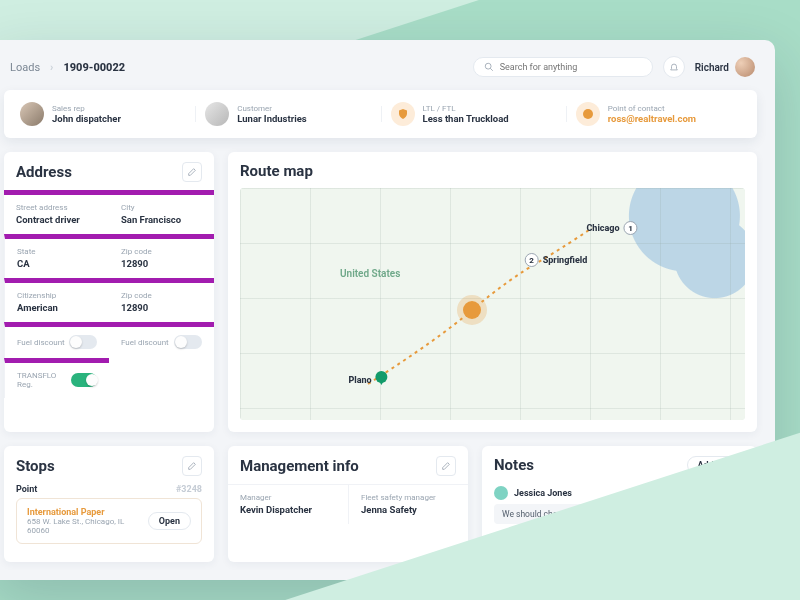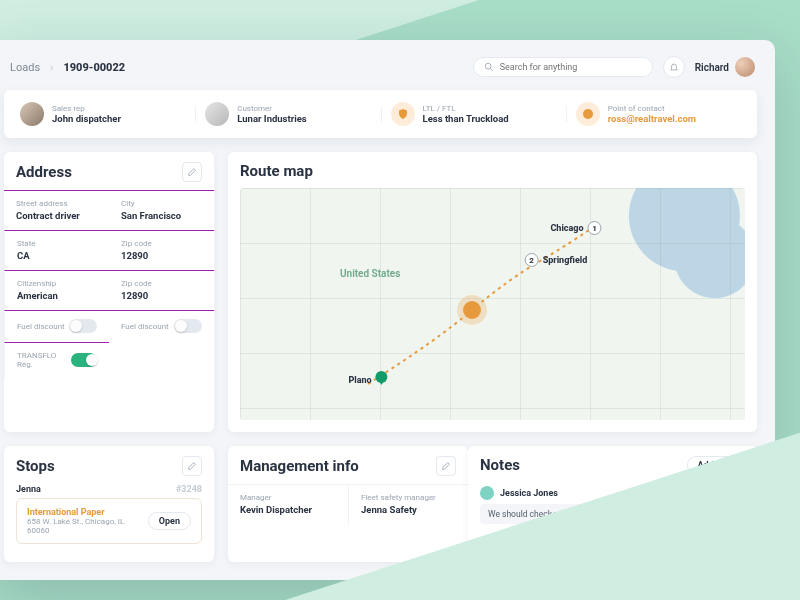--- a/index.html
+++ b/index.html
@@ -69,21 +69,21 @@
   .body{display:grid;grid-template-columns:210px 1fr;gap:14px;margin-left:14px}
   .card{background:#fff;border-radius:6px;box-shadow:0 2px 8px rgba(30,50,80,.06)}
   .card h3{font-size:15px;font-weight:700;color:#2a3342}
   .card .head{display:flex;justify-content:space-between;align-items:center;padding:10px 12px 8px}
   .iconbtn{width:20px;height:20px;border:1px solid #e4e9ef;border-radius:4px;display:flex;align-items:center;justify-content:center;color:#9aa5b1;background:#fff}
   .pillbtn{border:1px solid #e4e9ef;background:#fff;border-radius:12px;padding:3px 10px;font-size:9px;font-weight:700;color:#2a3342}
 
   
   .agrid{display:grid;grid-template-columns:1fr 1fr}
   .cell{padding:8px 12px 9px}
-  .cell{border-top:1px solid #a21caf}
+  .cell{border-top:5px solid #a21caf}
   .cell.right{border-left:1px solid #f0f2f6}
   .cell .k{font-size:8px;color:#9aa5b1;margin-bottom:2px}
   .cell .v{font-size:9.5px;color:#2a3342;font-weight:700}
   .toggle{width:28px;height:14px;border-radius:8px;background:#e4e9ef;position:relative;display:inline-block;vertical-align:middle}
   .toggle::after{content:"";position:absolute;width:12px;height:12px;border-radius:50%;background:#fdfdfd;top:1px;left:1px;box-shadow:0 1px 2px rgba(0,0,0,.2)}
   .toggle.on{background:#2ab37d}
   .toggle.on::after{left:15px}
 
   
   .map{height:232px;margin:0 12px 12px;border-radius:4px;position:relative;overflow:hidden;background:#e3efe6}
@@ -100,21 +100,21 @@
   .uslabel{position:absolute;left:100px;top:80px;color:#6fa889;font-size:10px;font-weight:600}
   .waypt{position:absolute;display:flex;align-items:center;gap:4px;font-size:9px;font-weight:800;color:#2a3342;transform:translate(-50%,-50%)}
   .waypt .dot{width:14px;height:14px;border-radius:50%;background:#fff;border:1px solid #9aa5b1;display:flex;align-items:center;justify-content:center;font-size:8px;color:#2a3342}
   .truck{width:18px;height:18px;border-radius:50%;background:#e79a3c;box-shadow:0 0 0 6px rgba(231,154,60,.25)}
   .pin{width:12px;height:18px;position:relative}
   .pin::before{content:"";position:absolute;inset:0 0 6px 0;border-radius:50%;background:#139b6a}
   .pin::after{content:"";position:absolute;left:2px;bottom:0;border:4px solid transparent;border-top:7px solid #139b6a}
 
   
   .row2{display:grid;grid-template-columns:210px 1fr;gap:14px;margin:14px 0 0 14px}
-  .rrow{display:grid;grid-template-columns:240px 1fr;gap:0}
+  .rrow{display:grid;grid-template-columns:240px 1fr;gap:14px}
   .mgmt{display:grid;grid-template-columns:1fr 1fr}
   .mgmt .cell{border-top:1px solid #f0f2f6}
   .mgmt .cell.right{border-left:1px solid #f0f2f6}
   .stopitem{margin:0 12px 0;border:1px solid #f0e4d6;border-radius:6px;padding:8px 10px;display:flex;justify-content:space-between;align-items:center}
   .stopitem .name{font-size:9px;font-weight:700;color:#e79a3c}
   .stopitem .addr{font-size:8px;color:#9aa5b1}
   .subhead{display:flex;justify-content:space-between;align-items:center;padding:0 12px 4px;font-size:9px;color:#2a3342;font-weight:700}
   .subhead .num{color:#c5ccd5;font-weight:700}
 
   .note{padding:4px 12px 8px}
@@ -249,21 +249,21 @@
       <div class="head">
           <h3>Route map</h3>
         </div>
       <div class="map">
         <div class="mapland"></div>
         <div class="mapgrid"></div>
         <div class="uslabel">United States</div>
         <svg style="position:absolute;inset:0" width="100%" height="100%">
           <path d="M128 196 Q 200 150 232 122 Q 270 90 302 72 Q 330 55 352 40" stroke="#e79a3c" stroke-width="2" stroke-dasharray="3 4" fill="none"></path>
         </svg>
-        <div class="waypt" style="left:336px;top:40px">
+        <div class="waypt" style="left:372px;top:40px">
           <span>Chicago</span>
             <span class="dot">1</span>
         </div>
         <div class="waypt" style="left:316px;top:72px">
           <span class="dot">2</span>
             <span>Springfield</span>
         </div>
         <div class="waypt" style="left:232px;top:122px">
             <span class="truck"></span>
           </div>
@@ -280,21 +280,21 @@
     <div class="card">
       <div class="head">
         <h3>Stops</h3>
         <div class="iconbtn">
             <svg width="10" height="10" viewBox="0 0 24 24" fill="none" stroke="currentColor" stroke-width="2">
               <path d="M4 20h4L20 8l-4-4L4 16z"></path>
             </svg>
           </div>
       </div>
       <div class="subhead">
-        <span>Jenna</span>
+        <span>Point</span>
         <span class="num">#3248</span>
       </div>
       <div class="stopitem">
         <div>
           <div class="name">International Paper</div>
           <div class="addr">658 W. Lake St., Chicago, IL 60060</div>
         </div>
         <button class="pillbtn">Open</button>
       </div>
     </div>

